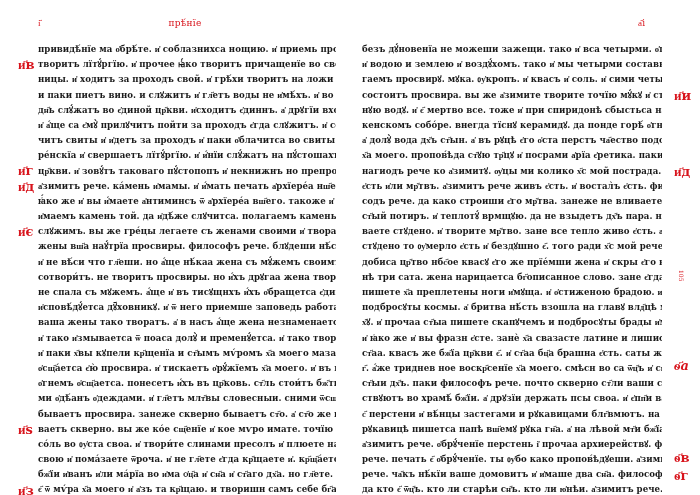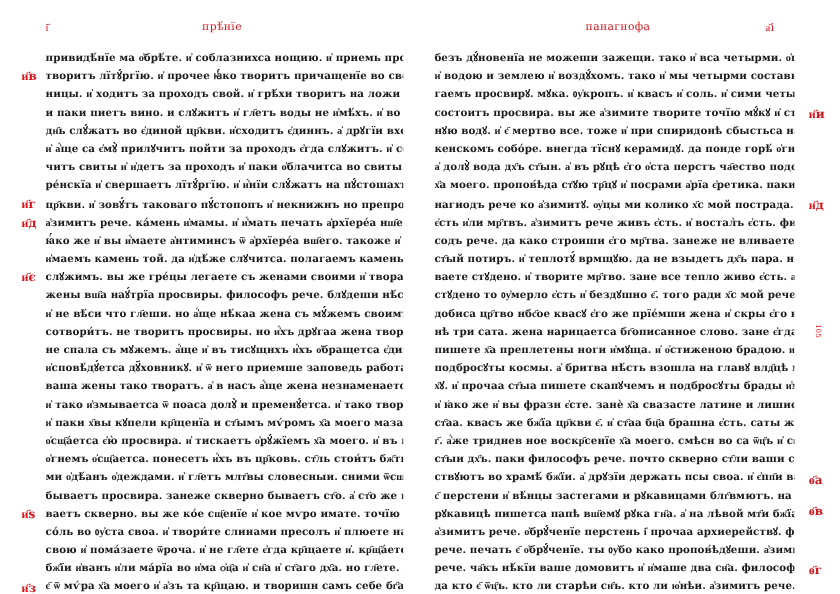--- a/index.html
+++ b/index.html
@@ -11,21 +11,21 @@
   .head { position: absolute; top: 18px; font-size: 9px; color: #d8141c; letter-spacing: 0.3px; }
   .left .folio { left: 38px; }
   .left .running { left: 0; width: 350px; text-align: center; left: 10px; }
   .right .running { left: 0; width: 330px; text-align: center; }
   .right .folio { left: 288px; }
   .lines { position: absolute; top: 42px; }
   .left .lines { left: 38px; width: 298px; }
   .right .lines { left: 12px; width: 300px; }
   .line { height: 15.2px; line-height: 15.2px; font-size: 8.6px; font-weight: bold;
           white-space: nowrap; overflow: hidden; text-align: justify; letter-spacing: 0.05px; }
-  .margin { position: absolute; font-size: 10px; color: #d8141c; font-weight: bold; line-height: 15.2px; }
+  .margin { position: absolute; font-size: 13px; color: #d8141c; font-weight: bold; line-height: 15.2px; }
   .left .margin { left: 18px; }
   .right .margin { left: 324px; text-align: center; }
   .margin.vert { writing-mode: vertical-rl; font-size: 6px; font-weight: normal; }
 </style>
 </head>
 <body>
 
 <div class="page left">
   <div class="head folio">і҃</div>
   <div class="head running">прѣ́нїе</div>
@@ -65,21 +65,20 @@
       <div class="margin" style="top: 57.2px;">и҃в</div>
       <div class="margin" style="top: 163px;">и҃г</div>
       <div class="margin" style="top: 178.8px;">и҃д</div>
       <div class="margin" style="top: 224.4px;">и҃є</div>
       <div class="margin" style="top: 422px; text-align: right;">и҃ѕ</div>
       <div class="margin" style="top: 482.8px;">и҃з</div>
     </div>
 </div>
 
 <div class="page right">
-  <div class="head running">панагнофа</div>
   <div class="head folio">а҃і</div>
   <div class="lines" id="right-lines">
       <div class="line">безъ дꙋ́новенїа не можеши зажещи. тако и҆ вса четырми. о҆гнемъ.</div>
       <div class="line">и҆ водою и землею и҆ воздꙋ́хомъ. тако и҆ мы четырми составы сла-</div>
       <div class="line">гаемъ просвирꙋ. мꙋка. ᲂу҆кропъ. и҆ квасъ и҆ соль. и҆ сими четырми</div>
       <div class="line">состоитъ просвира. вы же а҆зимите творите точїю мꙋ́кꙋ и҆ стꙋде-</div>
       <div class="line">нꙋю водꙋ. и҆ є҃ мертво все. тоже и҆ при спиридонѣ сбыстьса на ни-</div>
       <div class="line">кенскомъ собо́ре. внегда тїснꙋ керамидꙋ. да понде горѣ́ о҆гнь бж҃тво.</div>
       <div class="line">а҆ долꙋ̀ вода дх҃ъ ст҃ын. а҆ въ рꙋцѣ є҆го о҆ста перстъ ча҃ество подобїе</div>
       <div class="line">х҃а моего. пропов́ѣда ст҃ꙋю тр҃цꙋ и҆ посрами а҆рїа є҆ретика. паки па-</div>
@@ -103,17 +102,17 @@
       <div class="line">рꙋкавицѣ пишетса папѣ вш҃емꙋ рꙋка гн҃а. а҆ на лѣвой мт҃и бж҃їа.</div>
       <div class="line">а҆зимитъ рече. о҆брꙋ́ченїе перстень і҆ прочаа архиерействꙋ. философъ</div>
       <div class="line">рече. печать є҃ о҆брꙋ́ченїе. ты ᲂу҆бо како пропов́ѣдꙋеши. а҆зимитъ</div>
       <div class="line">рече. ча҃къ нѣ́кїи ваше домовитъ и҆ и҆маше два сн҃а. философъ рече.</div>
       <div class="line">да кто є҃ ѿц҃ъ. кто ли старѣи сн҃ъ. кто ли ю҆нѣи. а҆зимитъ рече. ѿц҃ъ</div>
     </div>
   <div id="right-margin">
       <div class="margin" style="top: 87.6px;">и҃и</div>
       <div class="margin" style="top: 163.6px;">и҃д</div>
       <div class="margin vert" style="top: 270px;">105</div>
-      <div class="margin" style="top: 393px;">ѳ҃а</div>
-      <div class="margin" style="top: 419px;">ѳ҃в</div>
+      <div class="margin" style="top: 358px; font-style: italic;">ѳ҃а</div>
+      <div class="margin" style="top: 450px;">ѳ҃в</div>
       <div class="margin" style="top: 467.6px;">ѳ҃г</div>
     </div>
 </div>
 
 </body></html>

